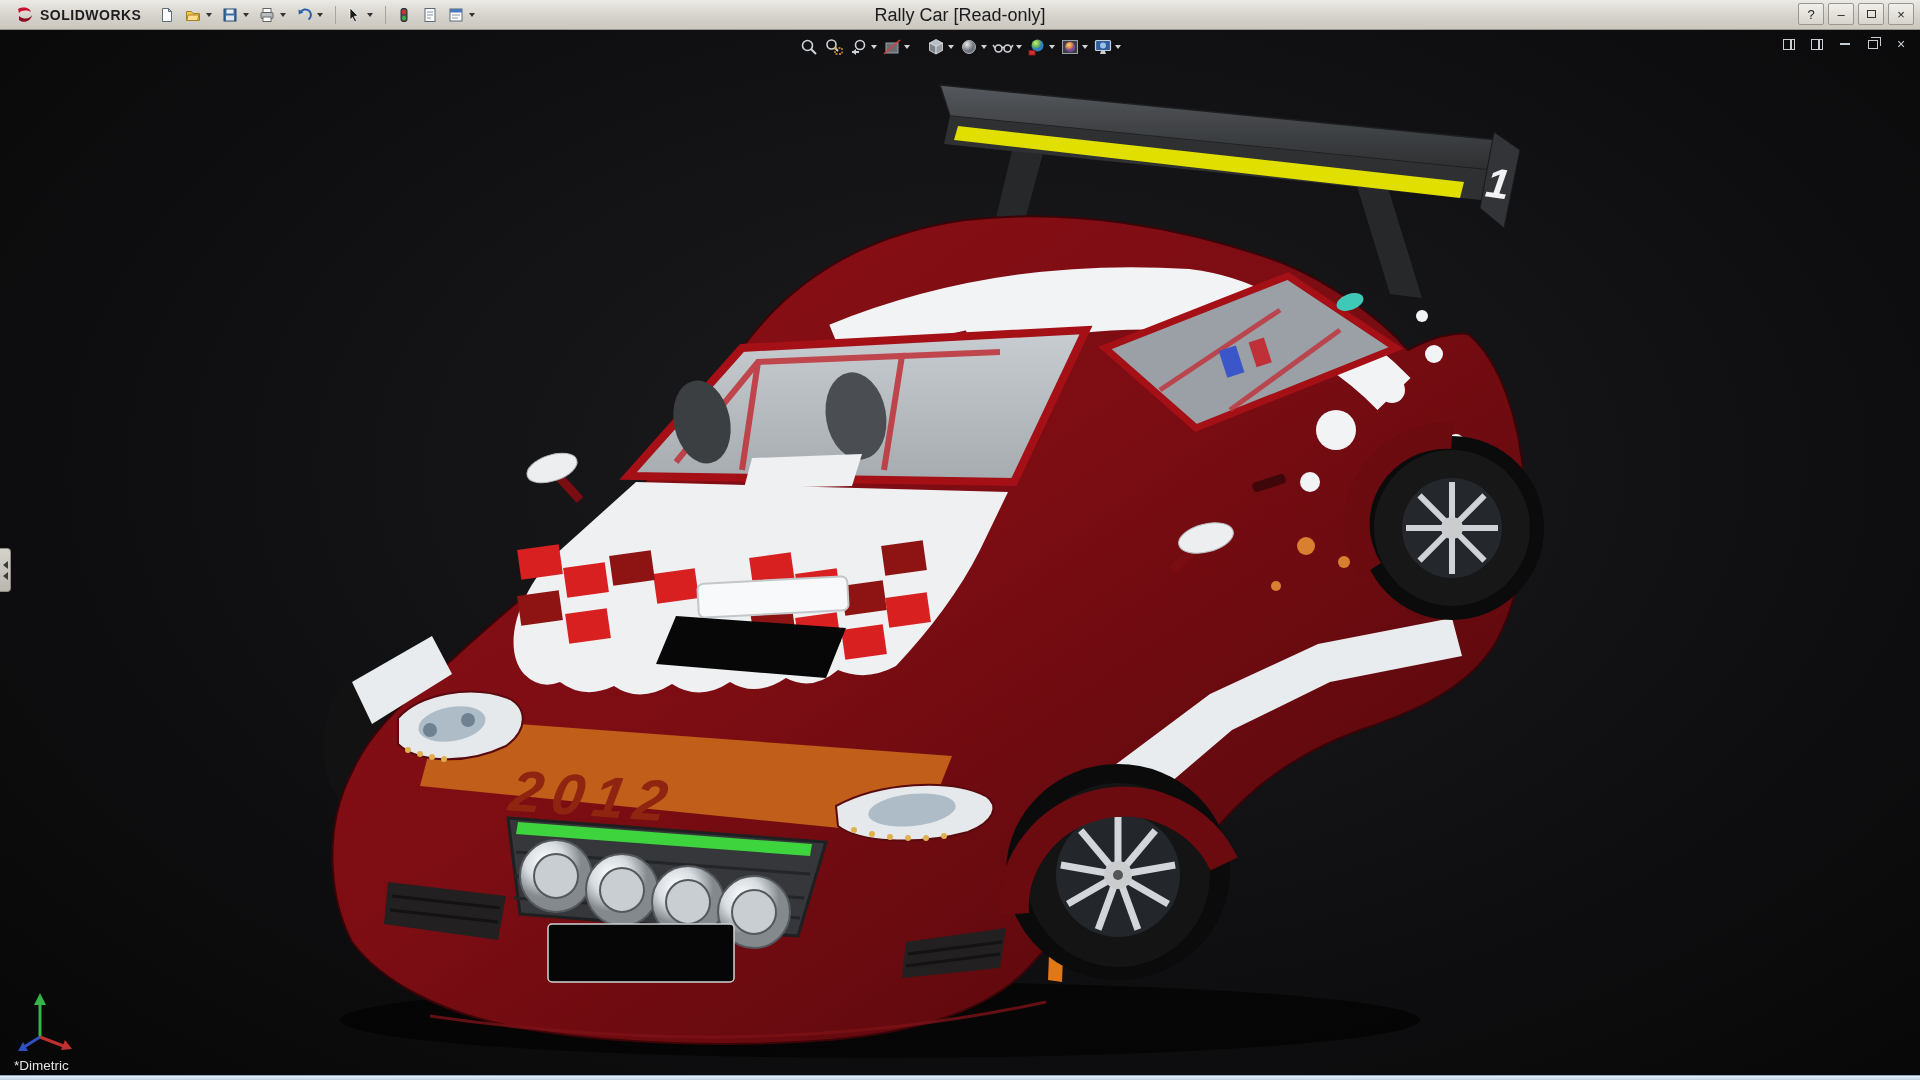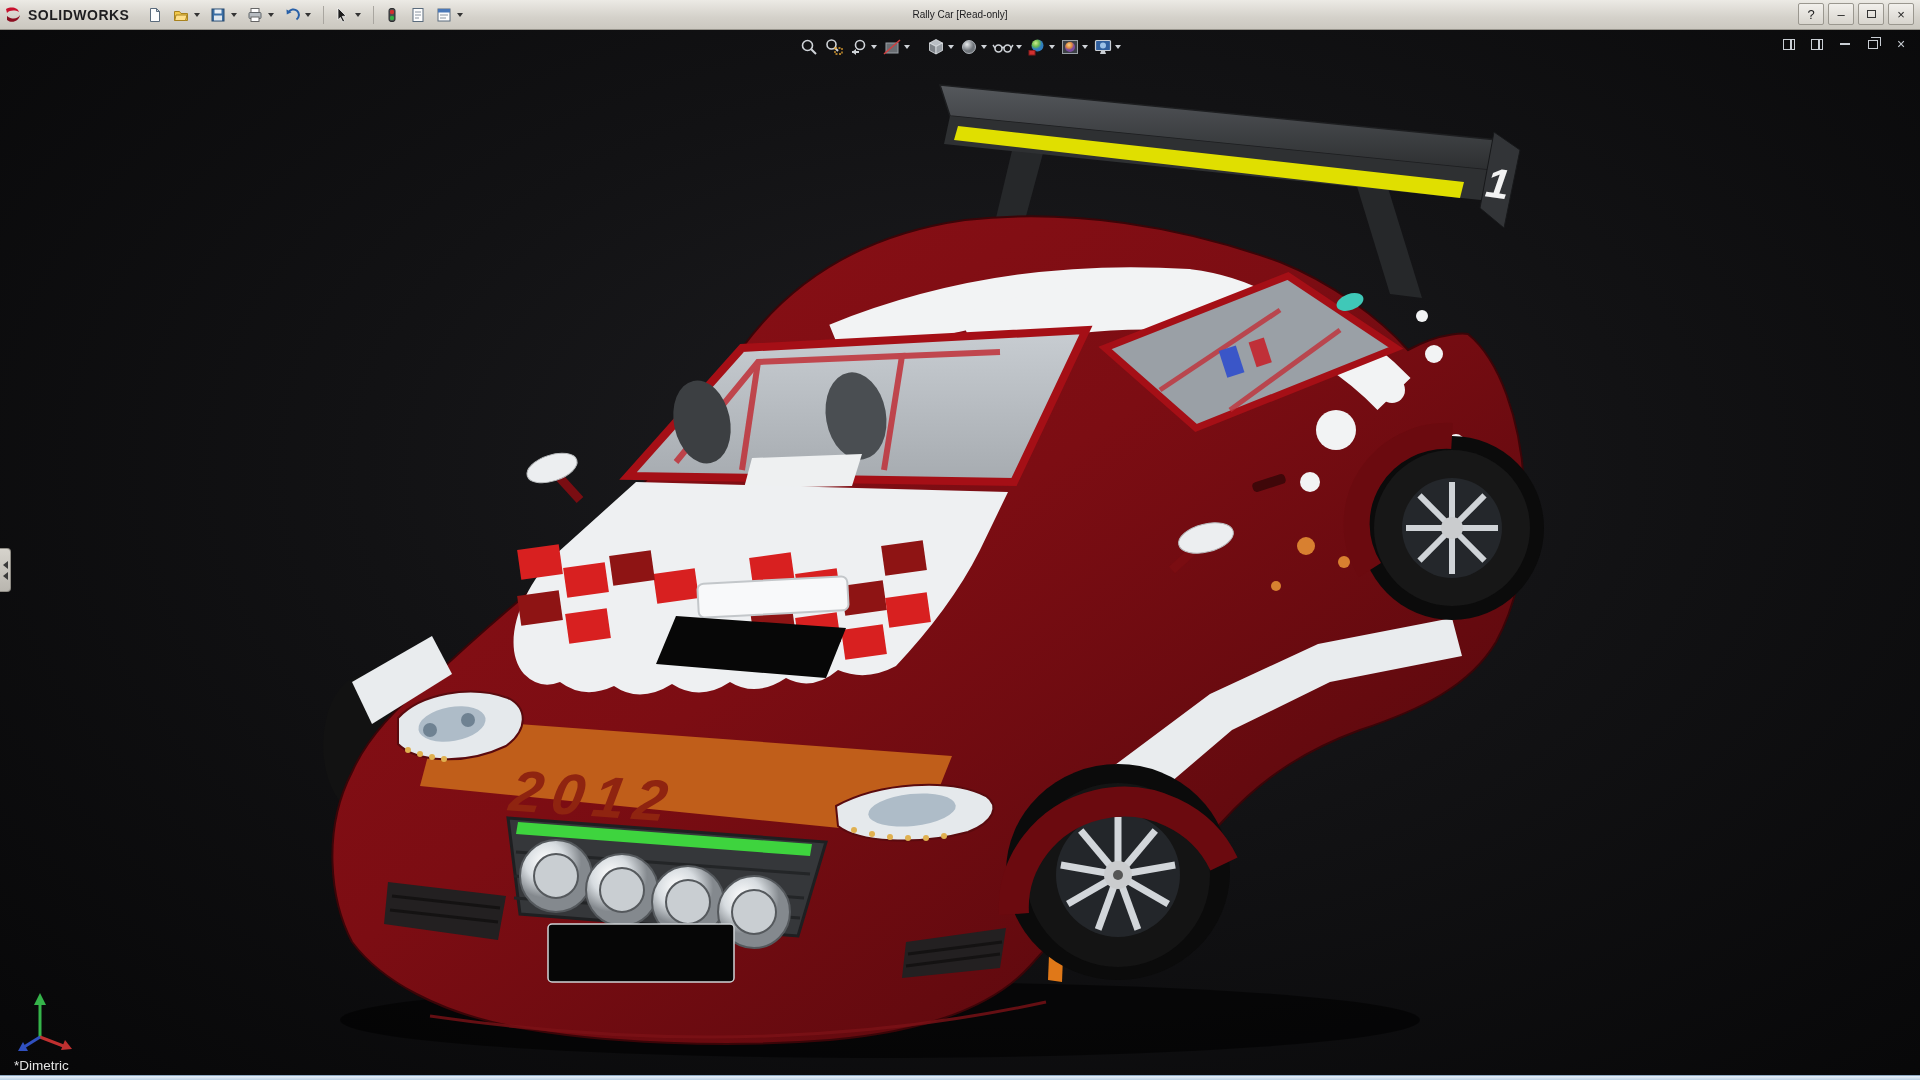--- a/index.html
+++ b/index.html
@@ -6,33 +6,33 @@
   html,body { width:1920px; height:1080px; overflow:hidden; background:#000;
               font-family:"Liberation Sans", sans-serif; }
 
   
   .titlebar {
     position:absolute; left:0; top:0; width:1920px; height:30px;
     background:linear-gradient(#eceae5,#d4d1ca 60%,#cbc8c0);
     border-bottom:1px solid #97948c;
     display:flex; align-items:center; z-index:50;
   }
-  .brand { display:flex; align-items:center; gap:5px; padding:0 14px 0 3px; }
+  .brand { display:flex; align-items:center; gap:5px; padding:0 14px 0 15px; }
   .brand-text { font-size:14px; font-weight:bold; color:#1d1d1f; letter-spacing:0.5px; }
   .tb-btn {
     width:24px; height:24px; display:flex; align-items:center; justify-content:center;
     border:1px solid transparent; border-radius:2px; cursor:default;
   }
   .tb-group { display:flex; align-items:center; margin-right:2px; }
   .caret { width:0; height:0; border-left:3.5px solid transparent; border-right:3.5px solid transparent;
            border-top:4px solid #333; margin:0 4px 0 1px; }
   .tb-sep { width:1px; height:18px; background:#a9a6a0; margin:0 6px; }
   .win-title {
     position:absolute; left:50%; top:0; transform:translateX(-50%);
-    height:30px; line-height:30px; font-size:10px; color:#1b1b1d;
+    height:30px; line-height:30px; font-size:18px; color:#1b1b1d;
   }
   .win-controls { position:absolute; right:6px; top:3px; display:flex; gap:4px; }
   .wc-btn {
     width:26px; height:22px; font-size:13px; color:#222;
     background:linear-gradient(#f2f0ec,#d8d5ce);
     border:1px solid #9a978f; border-radius:2px;
     display:flex; align-items:center; justify-content:center; cursor:default;
   }
   .wc-maxbox { width:9px; height:8px; border:1.5px solid #333; display:block; }
 

